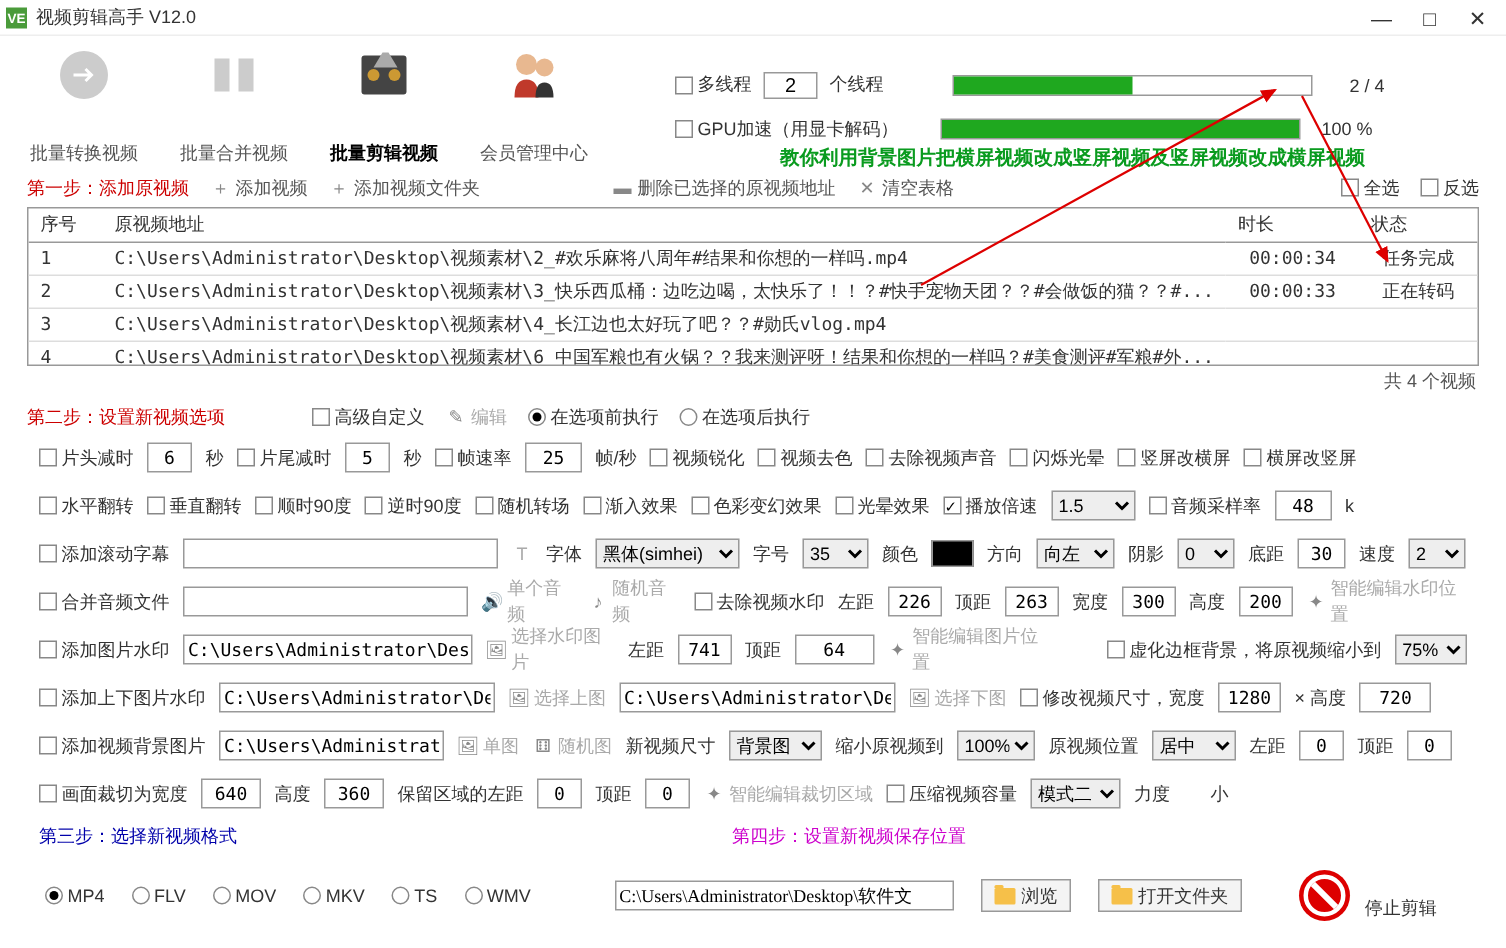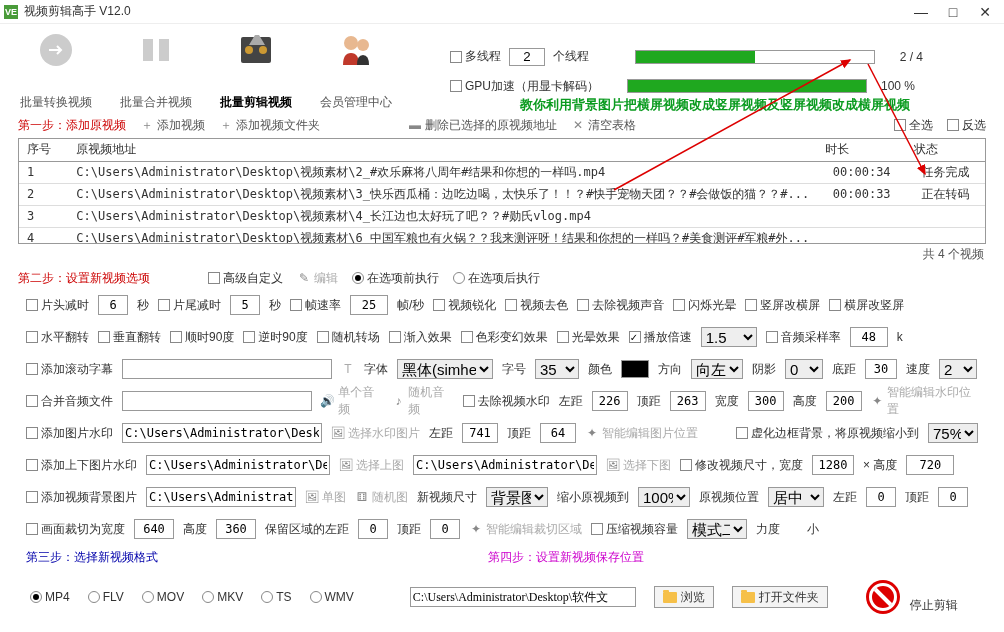--- a/index.html
+++ b/index.html
@@ -30,21 +30,21 @@
 .tbl th, .tbl td { text-align: left; padding: 2px 8px; border-bottom: 1px solid #ddd; white-space: nowrap; overflow: hidden; }
 .tbl th { background: #fff; height: 22px; font-weight: normal; border-bottom: 1px solid #999; }
 .tbl td { height: 18px; font-family: "SimSun", monospace; }
 .col-seq { width: 50px; }
 .col-dur { width: 90px; text-align: center; }
 .col-st { width: 80px; text-align: center; }
 .count-text { text-align: right; padding: 2px 20px; color: #555; font-size: 12px; }
 .opts { padding: 2px 26px; display: flex; flex-direction: column; gap: 8px; }
 .opt-row { display: flex; align-items: center; gap: 9px; flex-wrap: nowrap; height: 24px; }
 .inp { border: 1px solid #999; height: 20px; padding: 0 2px; text-align: center; font-size: 12px; font-family: "SimSun", monospace; }
-.sel { border: 1px solid #999; height: 20px; font-size: 15px; background: #eee; }
+.sel { border: 1px solid #999; height: 20px; font-size: 12px; background: #eee; }
 .lbl { font-size: 12px; white-space: nowrap; }
 .chk-lbl { display: inline-flex; align-items: center; gap: 3px; white-space: nowrap; cursor: pointer; }
 .chk-lbl .chk.checked::after { content: "✓"; font-size: 10px; color: #000; position: relative; top: -2px; }
 .radio { width: 12px; height: 12px; border: 1px solid #888; border-radius: 50%; display: inline-flex; align-items: center; justify-content: center; }
 .radio.checked::after { content: ""; width: 6px; height: 6px; background: #000; border-radius: 50%; }
 .step3-row { display: flex; align-items: center; padding: 6px 26px; }
 .step3-label { color: #00a; font-size: 12px; }
 .step4-label { color: #c0c; font-size: 12px; margin-left: 330px; }
 .fmt-row { display: flex; align-items: center; gap: 18px; padding: 8px 30px; }
 .btn { border: 1px solid #999; background: #f4f4f4; padding: 2px 8px; cursor: pointer; display: inline-flex; align-items: center; gap: 4px; height: 22px; }
@@ -393,21 +393,21 @@
         <span>添加图片水印</span>
       </label>
     <input class="inp" style="width: 200px; text-align: left;" value="C:\Users\Administrator\Desktop\11">
     <span class="link-btn gray-ico">
         <span class="icon-sm">🖼</span>
         <span>选择水印图片</span>
       </span>
     <span class="lbl">左距</span>
       <input class="inp" style="width: 36px;" value="741">
     <span class="lbl">顶距</span>
-      <input class="inp" style="width: 36px;" value="64">
+      <input class="inp" style="width: 53px;" value="64">
     <span class="link-btn gray-ico">
         <span class="icon-sm">✦</span>
         <span>智能编辑图片位置</span>
       </span>
     <span style="width:20px"></span>
     <label class="chk-lbl">
         <span class="chk"></span>
         <span>虚化边框背景，将原视频缩小到</span>
       </label>
     <select class="sel" style="width:50px"><option>75%</option></select>

